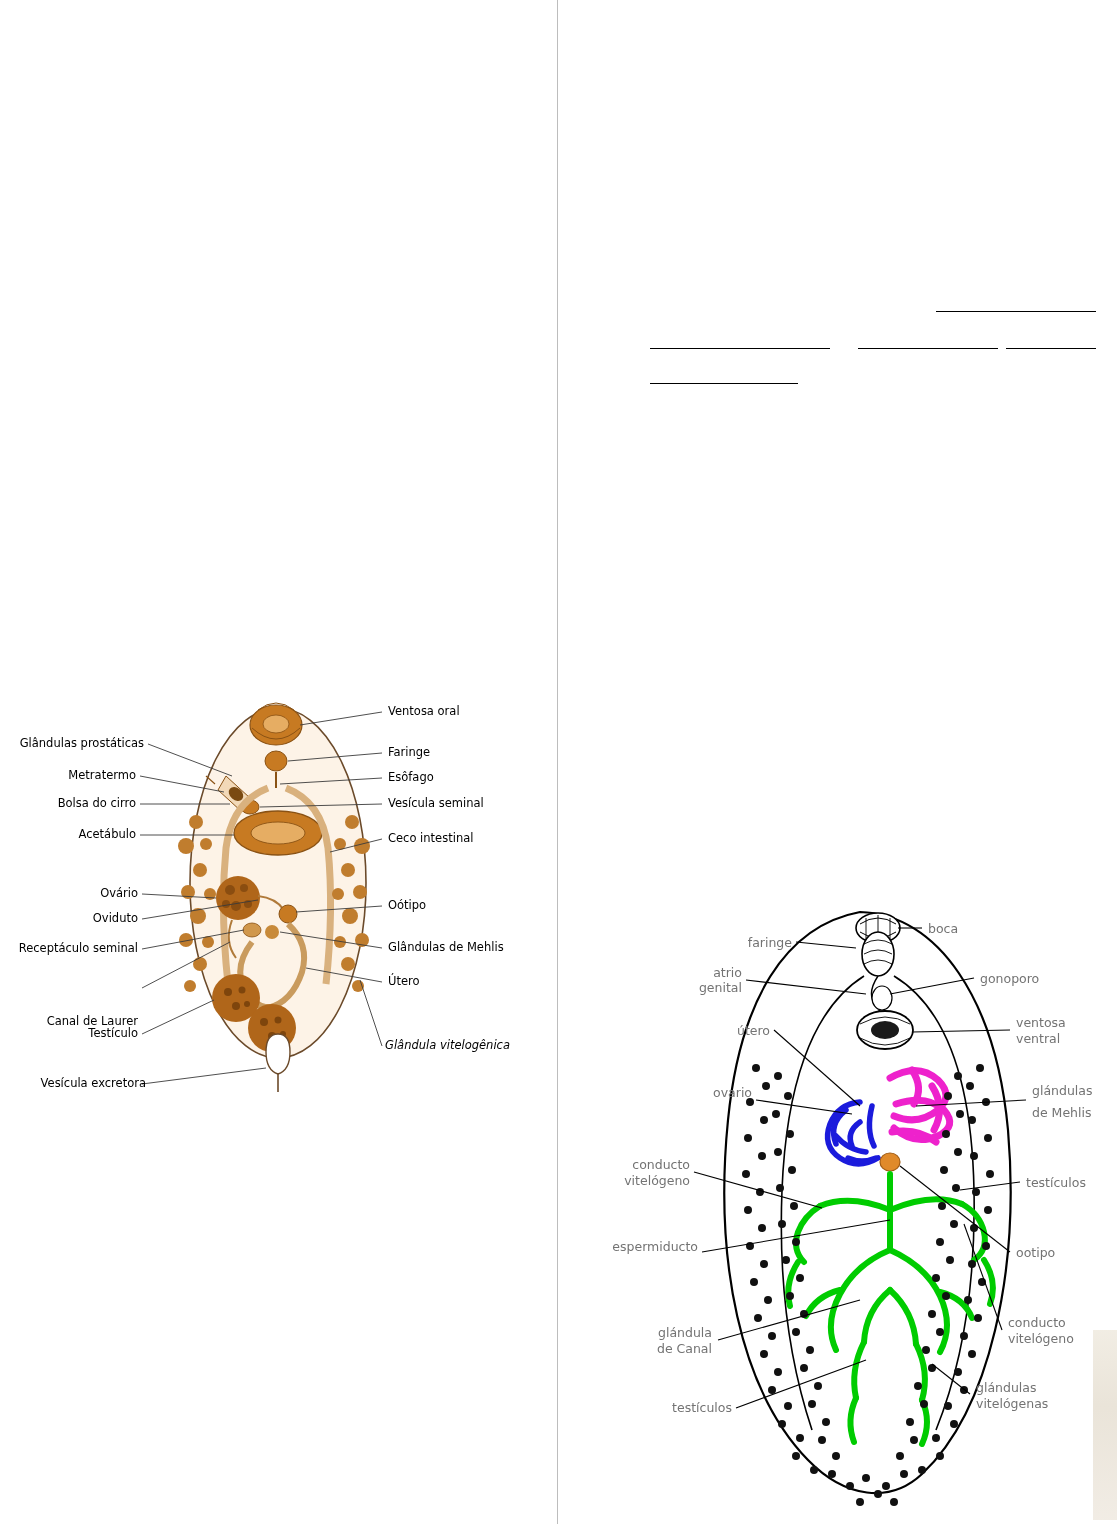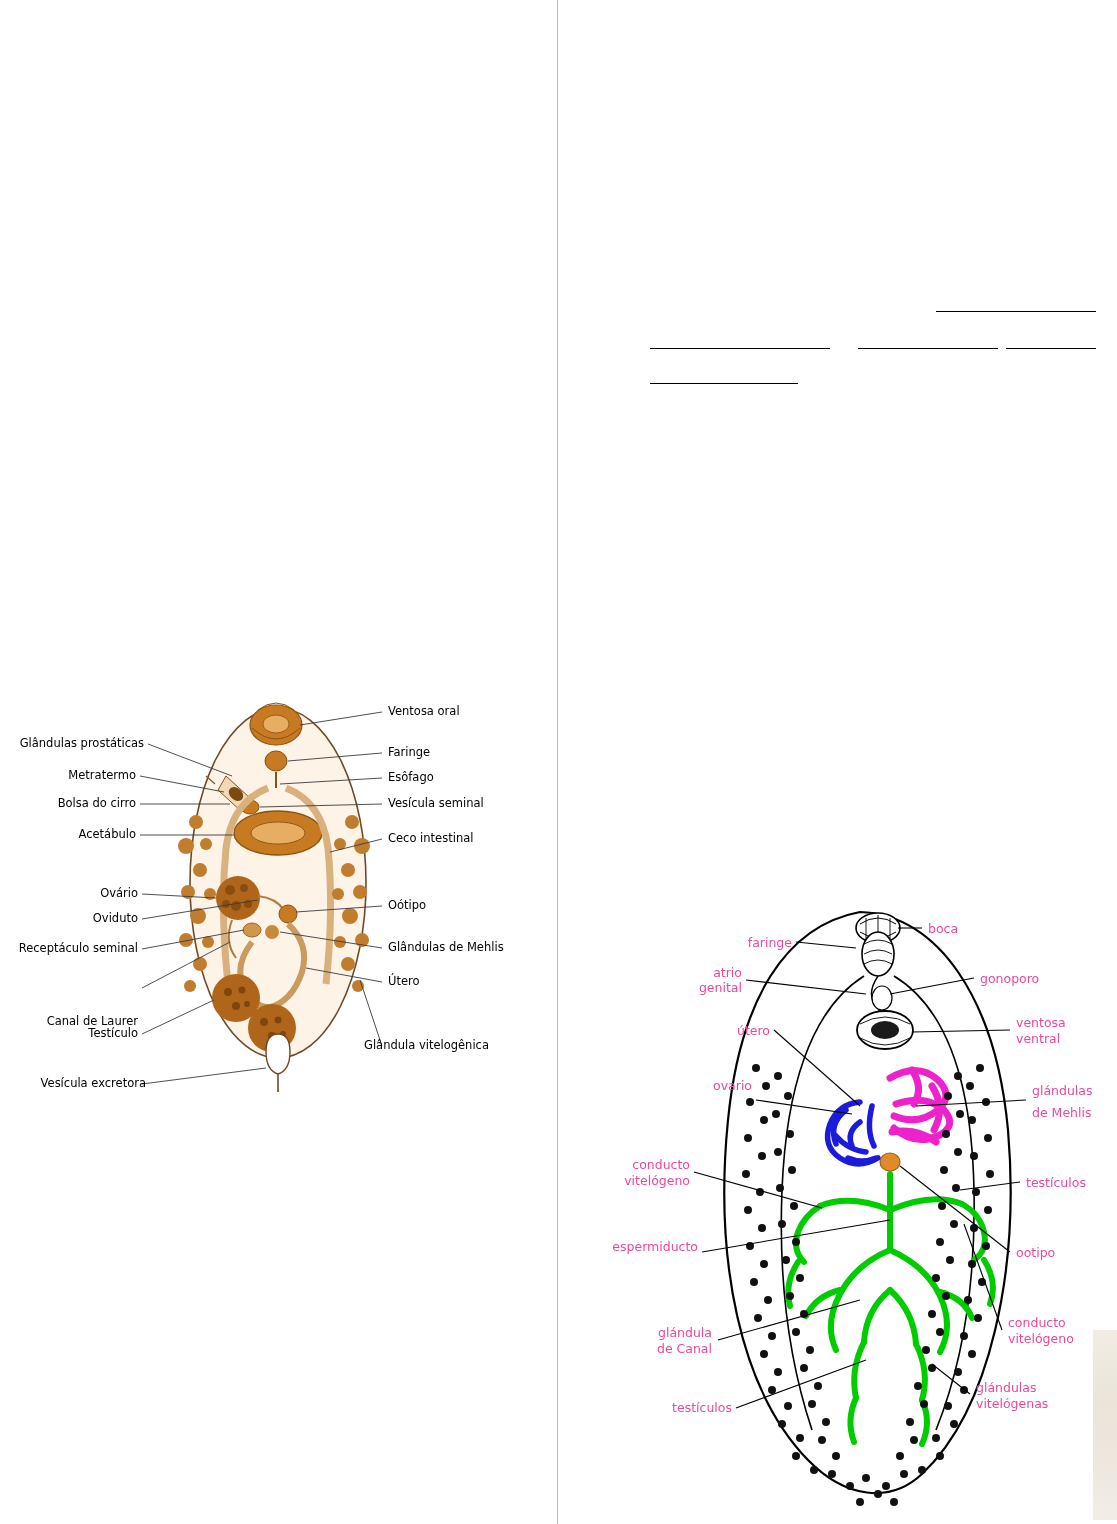--- a/index.html
+++ b/index.html
@@ -55,21 +55,21 @@
     position: absolute;
     left: 560px;
     top: 890px;
     width: 557px;
     height: 634px;
   }
   #fig-right .lbl {
     position: absolute;
     font-size: 12.5px;
     line-height: 15px;
-    color: #ec4899;
+    color: #737373;
     white-space: nowrap;
   }
   #fig-right .lbl.r { text-align: right; }
   .sidestrip {
     position: absolute;
     right: 0;
     top: 440px;
     width: 24px;
     height: 190px;
     background: linear-gradient(180deg,#efeadf 0%, #e6dfd2 40%, #efe9e0 100%);
@@ -225,21 +225,21 @@
     <div class="lbl r" style="left:0px; top:397px; width:138px;padding-left:8px;">Vesícula excretora</div>
 
     <div class="lbl" style="left:388px; top:25px;">Ventosa oral</div>
     <div class="lbl" style="left:388px; top:66px;">Faringe</div>
     <div class="lbl" style="left:388px; top:91px;">Esôfago</div>
     <div class="lbl" style="left:388px; top:117px;">Vesícula seminal</div>
     <div class="lbl" style="left:388px; top:152px;">Ceco intestinal</div>
     <div class="lbl" style="left:388px; top:219px;">Oótipo</div>
     <div class="lbl" style="left:388px; top:261px;">Glândulas de Mehlis</div>
     <div class="lbl" style="left:388px; top:295px;">Útero</div>
-    <div class="lbl" style="left:364px; top:359px;">Glândula vitelogênica</div>
+    <div class="lbl" style="left:385px; top:359px;font-style:italic;">Glândula vitelogênica</div>
   </div>
 
   <div id="fig-right">
 
     <svg width="557" height="634" viewBox="0 0 557 634" style="position:absolute; left:0; top:0;">
 
       <path d="M300 22 C225 36 180 110 168 230 C154 370 180 500 248 570
                C285 608 330 614 362 584 C430 520 460 380 448 240
                C436 110 378 24 300 22 Z" fill="#ffffff" stroke="#000" stroke-width="2.2"></path>
 
@@ -435,21 +435,21 @@
         <path d="M410 504 L372 474"></path>
       </g>
     </svg>
 
     <div class="sidestrip"></div>
 
     <div class="lbl r" style="left:120px; top:45px; width:112px;">faringe</div>
     <div class="lbl r" style="left:70px; top:75px; width:112px;">atrio</div>
     <div class="lbl r" style="left:70px; top:90px; width:112px;">genital</div>
     <div class="lbl r" style="left:100px; top:133px; width:110px;">útero</div>
-    <div class="lbl r" style="left:80px; top:188px; width:112px;">ovario</div>
+    <div class="lbl r" style="left:80px; top:195px; width:112px;">ovario</div>
     <div class="lbl r" style="left:20px; top:267px; width:110px;">conducto</div>
     <div class="lbl r" style="left:20px; top:283px; width:110px;">vitelógeno</div>
     <div class="lbl r" style="left:18px; top:349px; width:120px;">espermiducto</div>
     <div class="lbl r" style="left:40px; top:435px; width:112px;">glándula</div>
     <div class="lbl r" style="left:40px; top:451px; width:112px;">de Canal</div>
     <div class="lbl r" style="left:58px; top:510px; width:114px;">testículos</div>
 
     <div class="lbl" style="left:368px; top:31px;">boca</div>
     <div class="lbl" style="left:420px; top:81px;text-align:center;">gonoporo</div>
     <div class="lbl" style="left:456px; top:125px;">ventosa</div>

